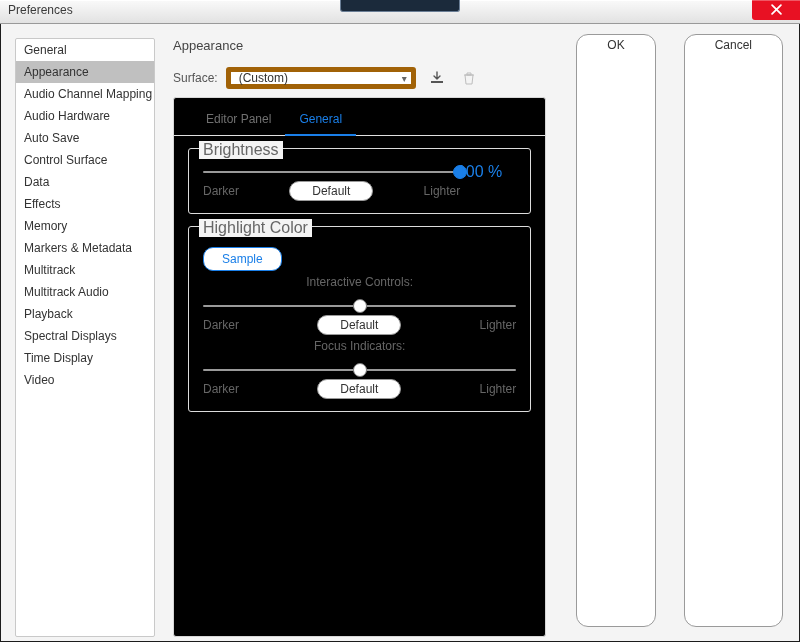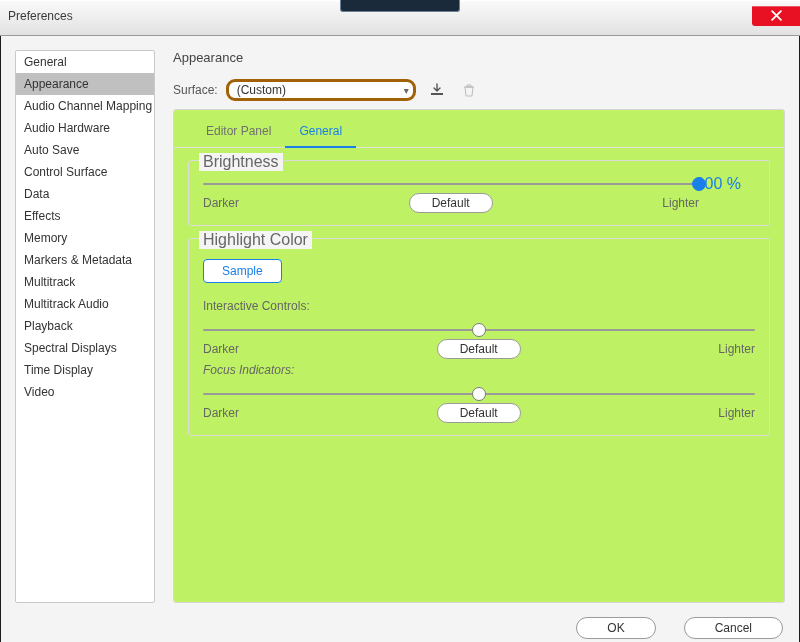--- a/index.html
+++ b/index.html
@@ -7,21 +7,21 @@
     margin: 0;
     font-family: "Segoe UI", Arial, sans-serif;
     font-size: 12px;
     background: #2a3a4a;
     width: 800px;
     height: 642px;
     overflow: hidden;
     color: #444;
   }
   .titlebar {
-    height: 36px;
+    height: 24px;
     background: linear-gradient(to bottom, #fafafa, #e2e2e2);
     border-bottom: 1px solid #999;
     display: flex;
     align-items: center;
     padding: 0 0 4px 8px;
     position: relative;
     box-shadow: inset 0 1px 0 #fff;
   }
   .titlebar-title {
     color: #3a3a3a;
@@ -62,21 +62,21 @@
     box-shadow: inset 0 1px 0 rgba(255,255,255,.3);
   }
   .close-btn svg { width: 11px; height: 11px; }
 
   .window-body {
     background: #f4f4f4;
     height: calc(642px - 24px);
     border: 1px solid #1c1c1c;
     border-top: none;
     display: flex;
-    flex-direction: column;
+    flex-direction: row;
   }
   .main-area {
     display: flex;
     flex: 1;
     padding: 14px 14px 4px 14px;
     overflow: hidden;
   }
   .sidebar {
     width: 140px;
     background: #fff;
@@ -107,22 +107,22 @@
   .presets-row {
     display: flex;
     align-items: center;
     margin-bottom: 8px;
   }
   .presets-label { color:#555; margin-right:8px; }
   .presets-select {
     display: flex;
     align-items: center;
     background: #fff;
-    border: 3px solid #a16207;
-    border-radius: 9px;
+    border: 5px solid #a16207;
+    border-radius: 3px;
     height: 22px;
     width: 190px;
     padding: 0 4px 0 8px;
     cursor: pointer;
     position: relative;
     color:#333;
   }
   .presets-select .caret { margin-left:auto; color:#666; font-size:10px;}
   .icon-btn {
     margin-left: 10px;
@@ -130,21 +130,21 @@
     display:flex;align-items:center;justify-content:center;
     color:#595959;
     cursor:pointer;
   }
   .icon-btn.disabled { color:#bdbdbd; cursor:default;}
 
   .tabs {
     border: 1px solid #d7d7d7;
     border-radius: 3px;
     flex: 1;
-    background:#bef264;
+    background:#000000;
     padding: 0 14px 14px 14px;
   }
   .tab-headers {
     display:flex;
     padding: 8px 4px 0 4px;
     border-bottom: 1px solid #e0e0e0;
     margin: 0 -14px 12px -14px;
     padding-left: 18px;
   }
   .tab {
@@ -198,27 +198,27 @@
   .pill-btn {
     background:#fff;border:1px solid #9a9a9a;border-radius:12px;
     padding: 2px 22px; font-size:12px; color:#333; cursor:pointer;
   }
   .sample-btn{
     display:inline-block;
     background:#fff;
     border:1px solid #1a7fe8;
     color:#1a7fe8;
     padding:4px 18px;
-    border-radius:4px;
+    border-radius:10px;
     cursor:pointer;
-    margin-bottom:12px;
   }
   .subsection-title {
     color:#666;
     margin: 4px 0 16px 0;
+    text-align: center;
   }
   .footer {
     display:flex;
     justify-content:flex-end;
     padding: 10px 16px 14px 16px;
     gap:28px;
   }
   .footer .pill-btn { padding:3px 30px; }
 </style>
 </head>
@@ -306,21 +306,21 @@
           <div class="subsection-title">Interactive Controls:</div>
           <div class="slider-track full">
             <div class="slider-knob" style="left:50%"></div>
           </div>
           <div class="slider-labels">
             <span>Darker</span>
             <span class="default-btn">Default</span>
             <span>Lighter</span>
           </div>
 
-          <div class="subsection-title" style="font-style:italic;">Focus Indicators:</div>
+          <div class="subsection-title" style="">Focus Indicators:</div>
           <div class="slider-track full">
             <div class="slider-knob" style="left:50%"></div>
           </div>
           <div class="slider-labels">
             <span>Darker</span>
             <span class="default-btn">Default</span>
             <span>Lighter</span>
           </div>
         </div>
       </div>

